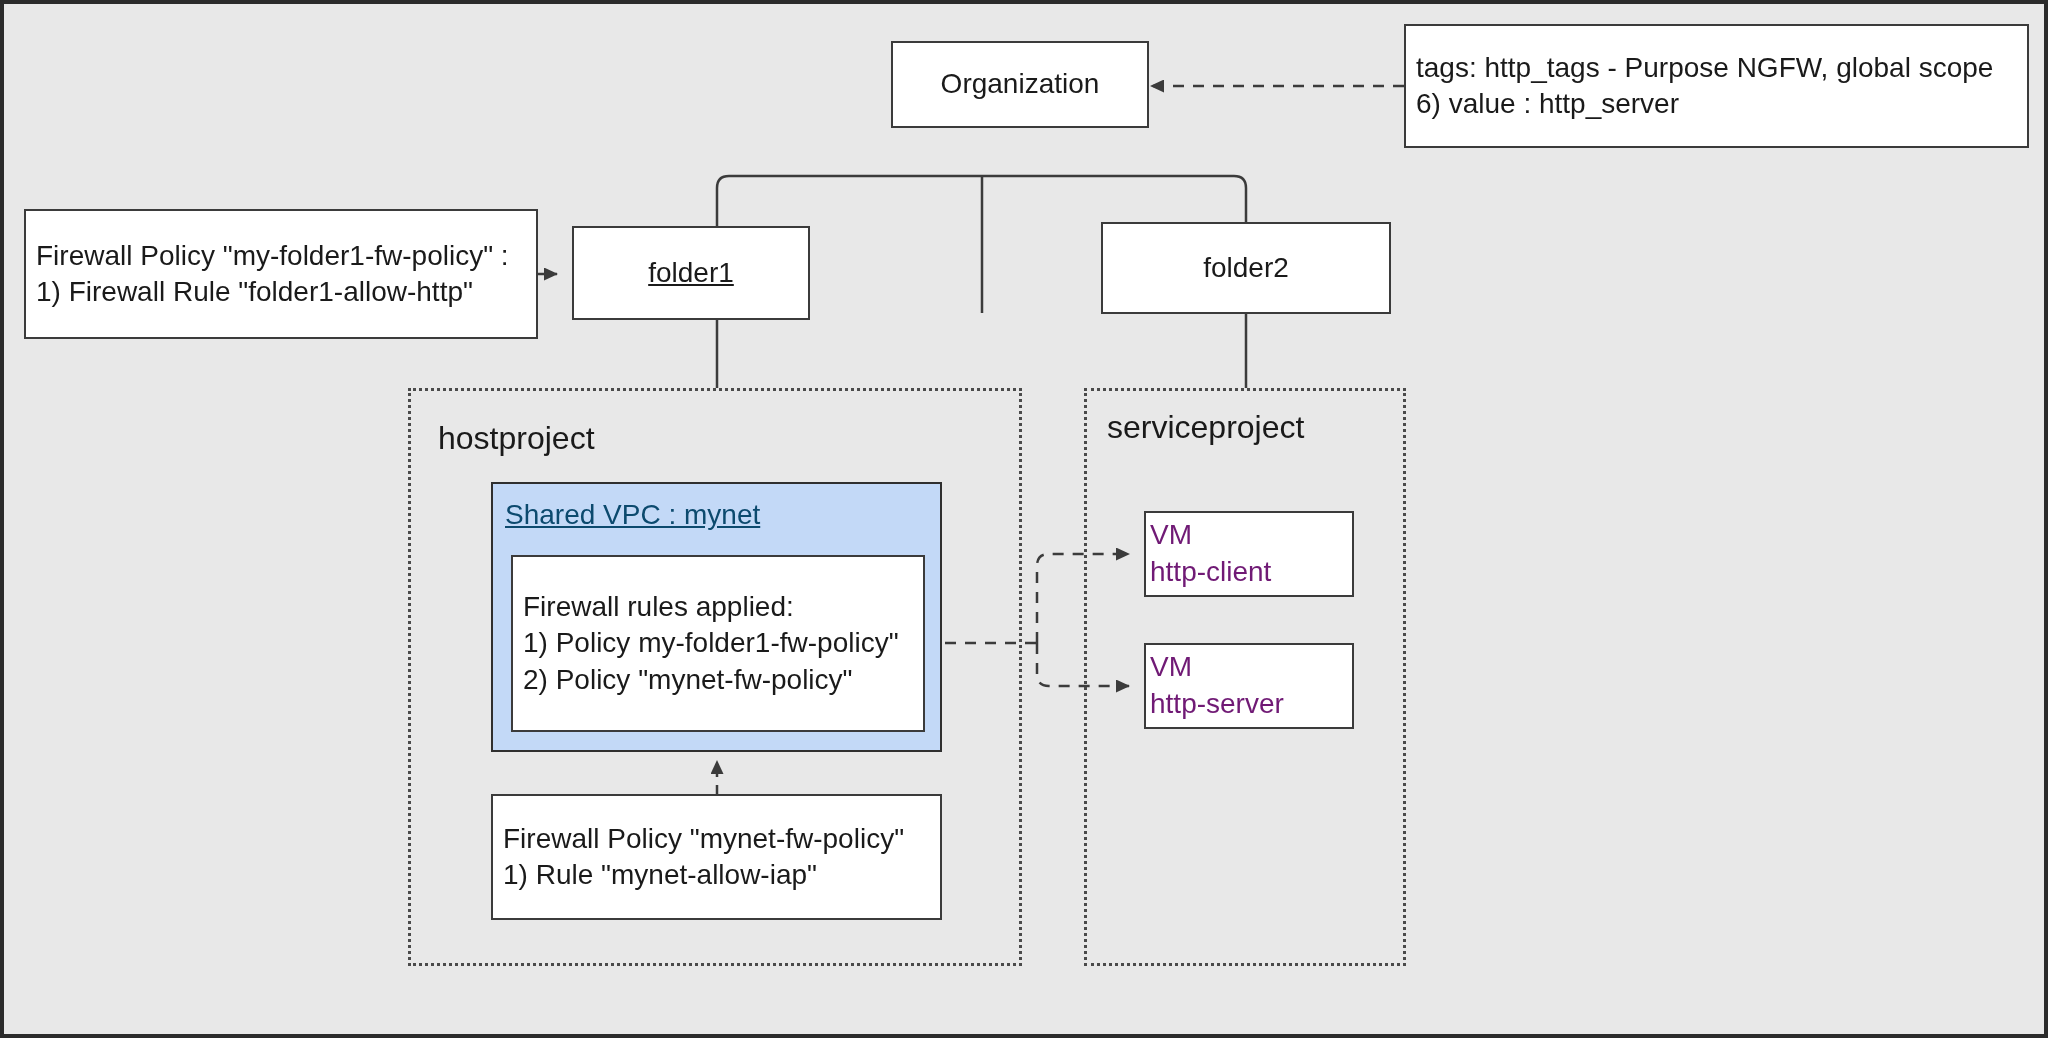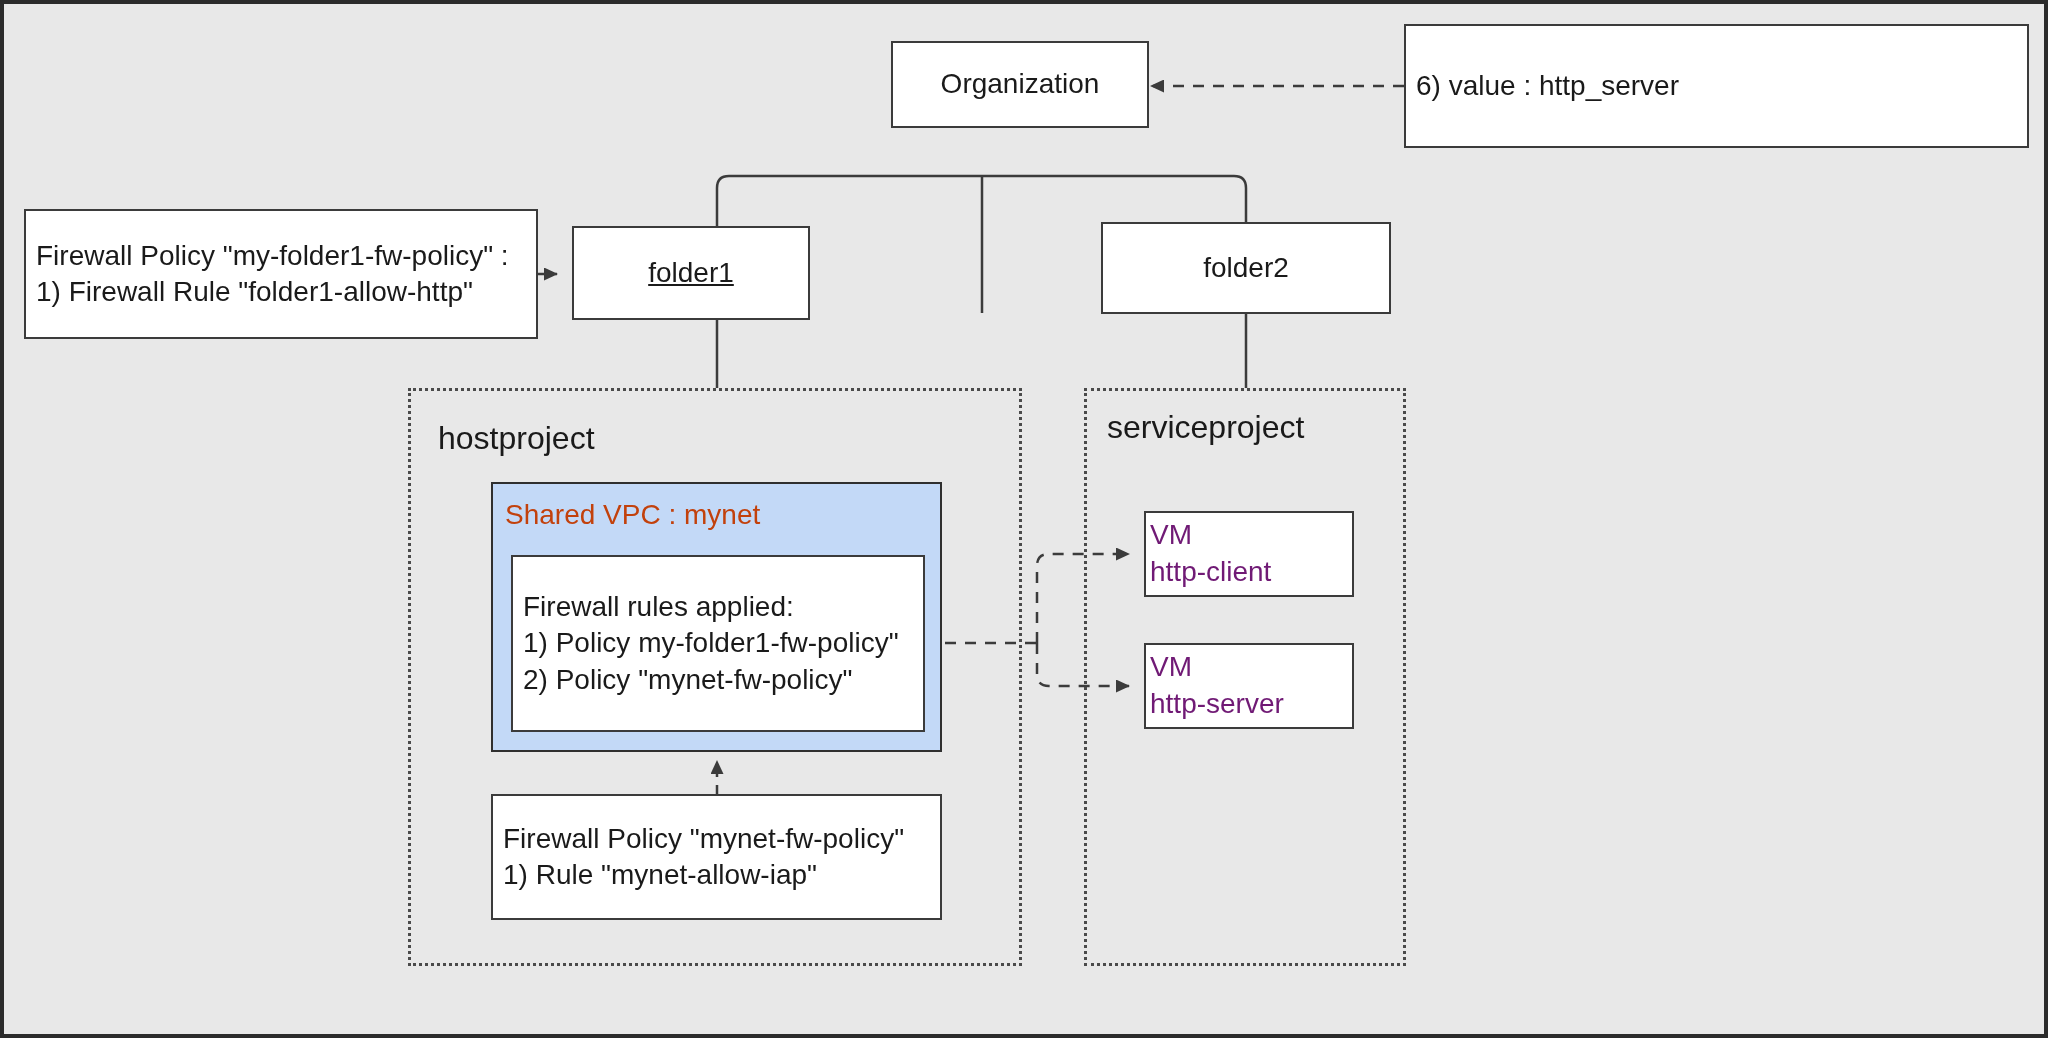--- a/index.html
+++ b/index.html
@@ -66,22 +66,23 @@
   }
   .vpc {
     position: absolute;
     box-sizing: border-box;
     background: #c3d9f7;
     border: 2px solid #2f2f2f;
   }
   .vpc-title {
     position: absolute;
     font-size: 28px;
-    color: #c2410c;
+    color: #0c4a6e;
     white-space: pre;
+    text-decoration: underline;
   }
   .vm {
     position: absolute;
     box-sizing: border-box;
     background: #ffffff;
     border: 2px solid #3b3b3b;
     font-size: 28px;
     line-height: 1.32;
     color: #701a75;
     display: flex;
@@ -127,20 +128,21 @@
       <path d="M1033,639 L1033,562 Q1033,550 1045,550 L1125,550" marker-end="url(#arrowDashed)"></path>
       <path d="M1033,639 L1033,670 Q1033,682 1045,682 L1125,682" marker-end="url(#arrowDashed)"></path>
     </g>
   </svg>
 
   <div class="node centered" style="left:851px; top:37px; width:258px; height:87px;margin-left:36px;">
     <span>Organization</span>
   </div>
 
   <div class="node textbox" style="left:1400px; top:20px; width:625px; height:124px;">
+    <span class="line">tags: http_tags - Purpose NGFW, global scope</span>
     <span class="line">6) value : http_server</span>
   </div>
 
   <div class="node textbox" style="left:20px; top:205px; width:514px; height:130px;">
     <span class="line">Firewall Policy "my-folder1-fw-policy" :</span>
     <span class="line">1) Firewall Rule "folder1-allow-http"</span>
   </div>
 
   <div class="node centered" style="left:568px; top:222px; width:238px; height:94px;text-decoration:underline;">
     <span>folder1</span>

